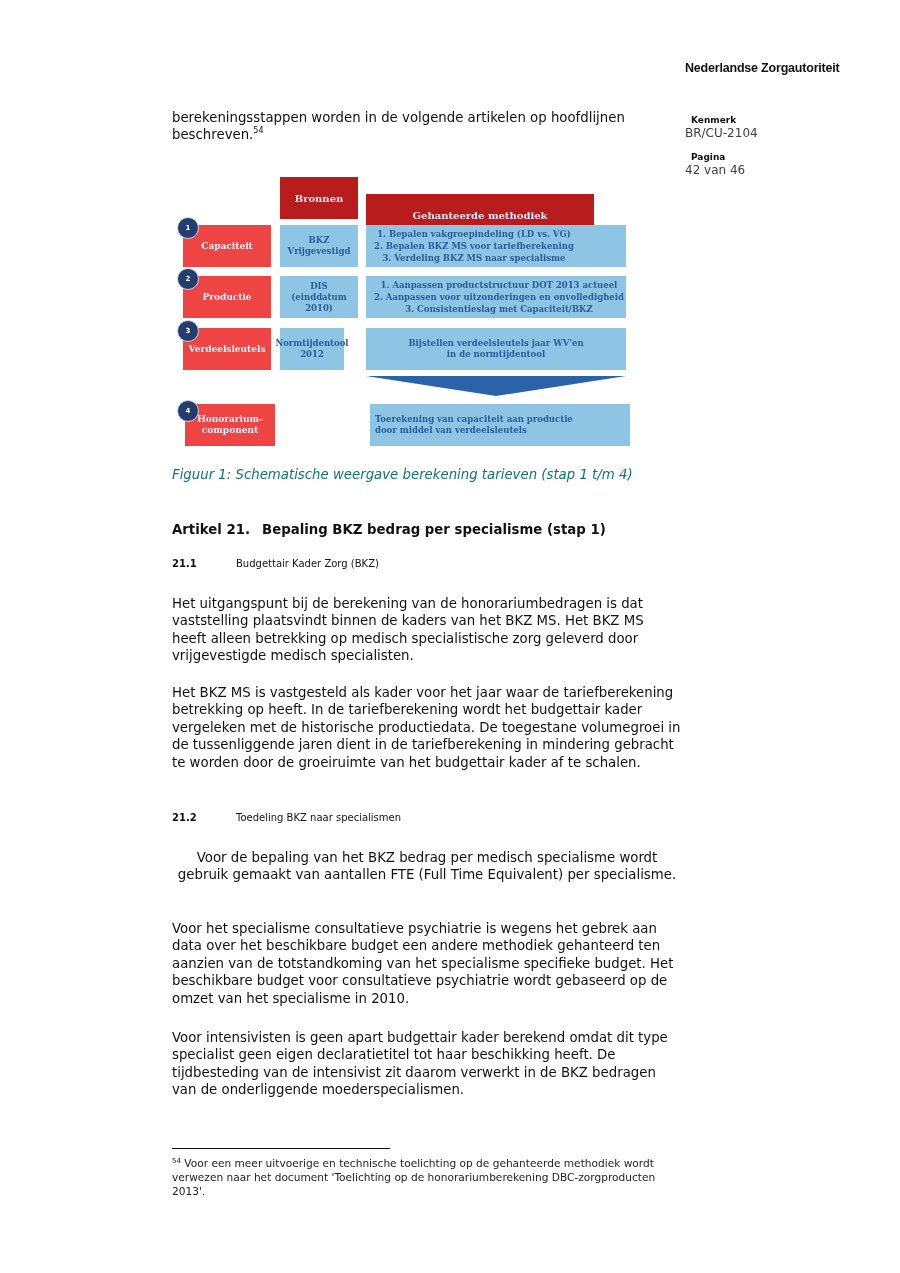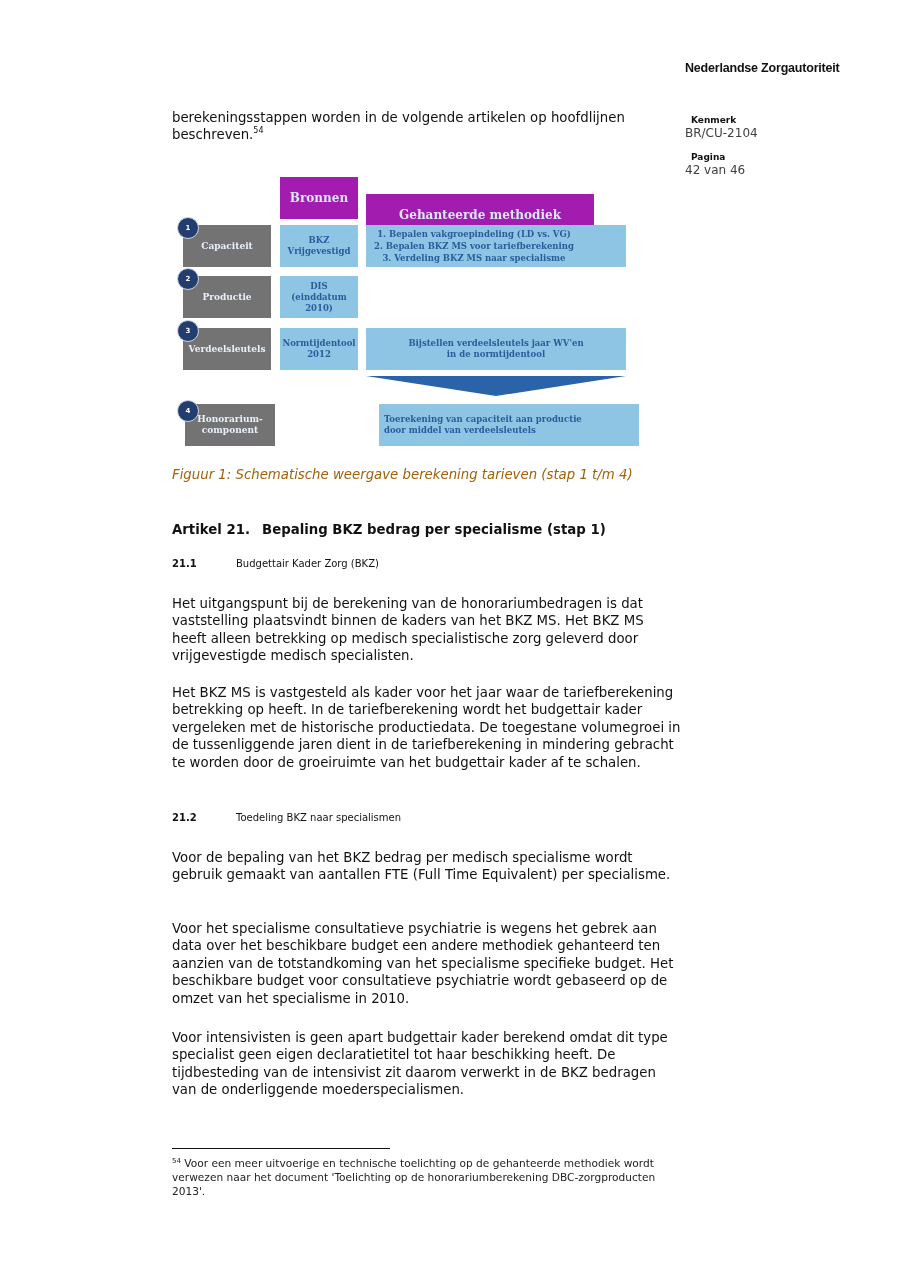--- a/index.html
+++ b/index.html
@@ -22,27 +22,27 @@
 
     .body-text {
       position: absolute; left: 172px; width: 510px;
       font-size: 13.3px; line-height: 17.4px; color: #111;
     }
     .body-text sup { font-size: 8px; vertical-align: 6px; line-height: 0; }
 
     
     .figure { position: absolute; left: 170px; top: 172px; width: 470px; height: 280px; }
     .hdr {
-      position: absolute; background: #a21caf; color: #dbe8f6;
-      font-weight: bold; font-size: 12px; display: flex;
+      position: absolute; background: #b91c1c; color: #dbe8f6;
+      font-weight: bold; font-size: 10px; display: flex;
       align-items: center; justify-content: center; text-align: left;
       font-family: "DejaVu Serif", serif;
     }
     .step {
-      position: absolute; background: #737373; color: #e8f0fa;
+      position: absolute; background: #ef4444; color: #e8f0fa;
       font-weight: bold; font-size: 9px; display: flex;
       align-items: center; justify-content: center; text-align: center;
       line-height: 11px; font-family: "DejaVu Serif", serif;
     }
     .circle {
       position: absolute; width: 22px; height: 22px; border-radius: 50%;
       background: #233d6e; border: 1.5px solid #c9d6e8; color: #fff;
       font-size: 7px; font-weight: bold; display: flex;
       align-items: center; justify-content: center;
     }
@@ -55,21 +55,21 @@
     .cell.list { justify-content: flex-start; align-items: center; padding-left: 8px; }
     .cell.list ol { list-style: none; }
     .cell.list li { line-height: 12px; }
     .cell.left { justify-content: flex-start; text-align: left; padding-left: 5px; }
     .arrow {
       position: absolute; left: 196px; top: 204px; width: 260px; height: 20px;
     }
 
     .caption {
       position: absolute; left: 172px; top: 467px;
-      font-style: italic; font-size: 13.3px; color: #a16207;
+      font-style: italic; font-size: 13.3px; color: #0f766e;
     }
     .article {
       position: absolute; left: 172px; top: 522px;
       font-weight: bold; font-size: 13.3px;
     }
     .article .num { display: inline-block; width: 90px; }
     .sub {
       position: absolute; left: 172px; font-size: 10px;
     }
     .sub .num { display: inline-block; width: 64px; font-weight: bold; }
@@ -110,50 +110,57 @@
     <ol>
       <li>1.  Bepalen vakgroepindeling (LD vs. VG)</li>
       <li>2.  Bepalen BKZ MS voor tariefberekening</li>
       <li>3.  Verdeling BKZ MS naar specialisme</li>
     </ol>
   </div>
 
   <div class="step" style="left:13px; top:104px; width:88px; height:42px;">Productie</div>
   <div class="circle" style="left:7px; top:96px;">2</div>
   <div class="cell" style="left:110px; top:104px; width:78px; height:42px; padding:0 14px;">DIS (einddatum 2010)</div>
+  <div class="cell list" style="left:196px; top:104px; width:260px; height:42px;">
+    <ol>
+      <li>1.  Aanpassen productstructuur DOT 2013 actueel</li>
+      <li>2.  Aanpassen voor uitzonderingen  en onvolledigheid</li>
+      <li>3.  Consistentieslag met Capaciteit/BKZ</li>
+    </ol>
+  </div>
 
   <div class="step" style="left:13px; top:156px; width:88px; height:42px;">Verdeelsleutels</div>
   <div class="circle" style="left:7px; top:148px;">3</div>
-  <div class="cell" style="left:110px; top:156px; width:78px; height:42px; padding:0 6px;">Normtijdentool 2012</div>
+  <div class="cell" style="left:110px; top:156px; width:64px; height:42px; padding:0 6px;">Normtijdentool 2012</div>
   <div class="cell" style="left:196px; top:156px; width:260px; height:42px; padding:0 40px;">Bijstellen verdeelsleutels jaar WV'en in de normtijdentool</div>
 
   <svg class="arrow" viewBox="0 0 260 20" preserveAspectRatio="none">
     <polygon points="0,0 260,0 130,20" fill="#2a63a8"></polygon>
   </svg>
 
   <div class="step" style="left:15px; top:232px; width:90px; height:42px;">Honorarium-component</div>
   <div class="circle" style="left:7px; top:228px;">4</div>
-  <div class="cell left" style="left:209px; top:232px; width:260px; height:42px; padding-right:40px;">Toerekening van capaciteit aan productie door middel van verdeelsleutels</div>
+  <div class="cell left" style="left:200px; top:232px; width:260px; height:42px; padding-right:40px;">Toerekening van capaciteit aan productie door middel van verdeelsleutels</div>
 </div>
 
 <div class="caption">Figuur 1: Schematische weergave berekening tarieven (stap 1 t/m 4)</div>
 
 <div class="article">
   <span class="num">Artikel 21.</span><span>Bepaling BKZ bedrag per specialisme (stap 1)</span>
 </div>
 
 <div class="sub" style="top:558px;">
   <span class="num">21.1</span><span>Budgettair Kader Zorg (BKZ)</span>
 </div>
 <div class="body-text" style="top:595px;">Het uitgangspunt bij de berekening van de honorariumbedragen is dat vaststelling plaatsvindt binnen de kaders van het BKZ MS. Het BKZ MS heeft alleen betrekking op medisch specialistische zorg geleverd door vrijgevestigde medisch specialisten.</div>
 <div class="body-text" style="top:684px;">Het BKZ MS is vastgesteld als kader voor het jaar waar de tariefberekening betrekking op heeft. In de tariefberekening wordt het budgettair kader vergeleken met de historische productiedata. De toegestane volumegroei in de tussenliggende jaren dient in de tariefberekening in mindering gebracht te worden door de groeiruimte van het budgettair kader af te schalen.</div>
 
 <div class="sub" style="top:812px;">
   <span class="num">21.2</span><span>Toedeling BKZ naar specialismen</span>
 </div>
-<div class="body-text" style="top:849px;">Voor de bepaling van het BKZ bedrag per medisch specialisme wordt gebruik gemaakt van aantallen FTE (Full Time Equivalent) per specialisme.</div>
+<div class="body-text" style="top:849px;text-align:center;">Voor de bepaling van het BKZ bedrag per medisch specialisme wordt gebruik gemaakt van aantallen FTE (Full Time Equivalent) per specialisme.</div>
 <div class="body-text" style="top:920px;">Voor het specialisme consultatieve psychiatrie is wegens het gebrek aan data over het beschikbare budget een andere methodiek gehanteerd ten aanzien van de totstandkoming van het specialisme specifieke budget. Het beschikbare budget voor consultatieve psychiatrie wordt gebaseerd op de omzet van het specialisme in 2010.</div>
 <div class="body-text" style="top:1029px;">Voor intensivisten is geen apart budgettair kader berekend omdat dit type specialist geen eigen declaratietitel tot haar beschikking heeft. De tijdbesteding van de intensivist zit daarom verwerkt in de BKZ bedragen van de onderliggende moederspecialismen.</div>
 
 <div class="fn-rule"></div>
 <div class="footnote">
   <sup>54</sup> <span>Voor een meer uitvoerige en technische toelichting op de gehanteerde methodiek wordt verwezen naar het document 'Toelichting op de honorariumberekening DBC-zorgproducten 2013'.</span>
 </div>
 
 </body></html>

